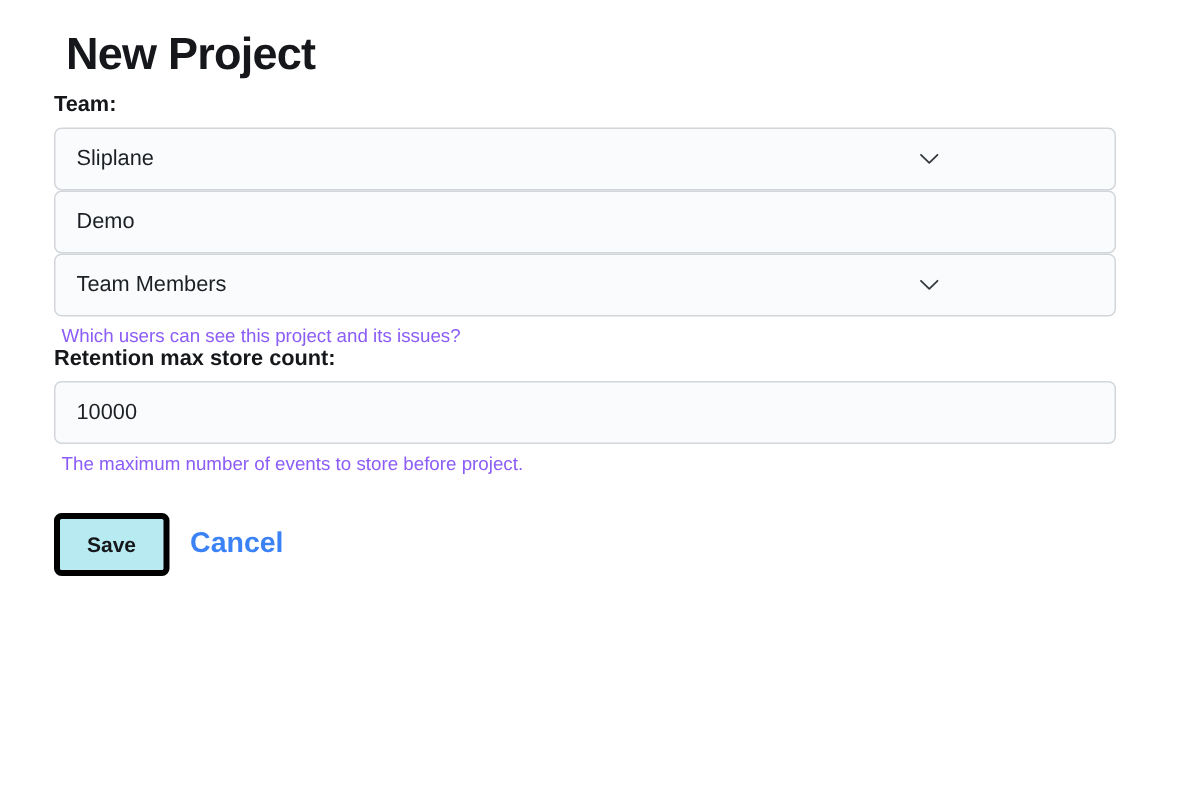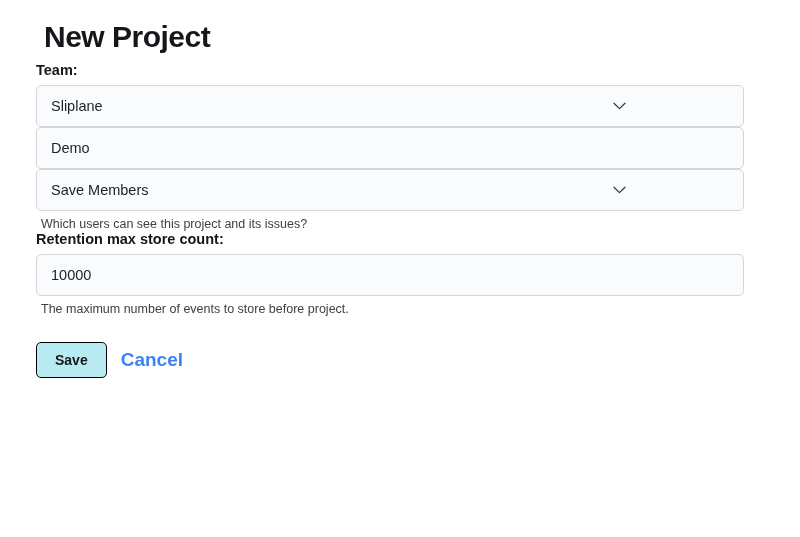--- a/index.html
+++ b/index.html
@@ -60,33 +60,33 @@
     position: absolute;
     right: 14px;
     top: 0;
     height: 42px;
     display: flex;
     align-items: center;
     pointer-events: none;
   }
   .helper {
     font-size: 12.5px;
-    color: #404040;
+    color: #8b5cf6;
     margin-top: 6px;
     padding-left: 5px;
   }
   .actions {
     margin-top: 26px;
     display: flex;
     align-items: center;
     gap: 14px;
   }
   .save-button {
     background: #b8eaf2;
-    border: 1px solid #000000;
+    border: 4px solid #000000;
     border-radius: 5px;
     font-size: 14px;
     font-weight: bold;
     color: #15171a;
     padding: 9px 18px;
     cursor: pointer;
     font-family: "Liberation Sans", sans-serif;
   }
   .cancel-link {
     color: #3b82f6;
@@ -116,21 +116,21 @@
   </div>
 
   <div class="field">
     <div class="control">
       <input class="input-box" type="text" value="Demo" style="">
     </div>
   </div>
 
   <div class="field">
     <div class="control">
-      <div class="input-box">Save Members</div>
+      <div class="input-box">Team Members</div>
       <span class="chevron">
         <svg width="13" height="8" viewBox="0 0 13 8">
             <path d="M1 1.2 L6.5 6.6 L12 1.2" fill="none" stroke="#33383d" stroke-width="1.2" stroke-linecap="round" stroke-linejoin="round"></path>
           </svg>
       </span>
     </div>
     <div class="helper">Which users can see this project and its issues?</div>
   </div>
 
   <div class="field">

